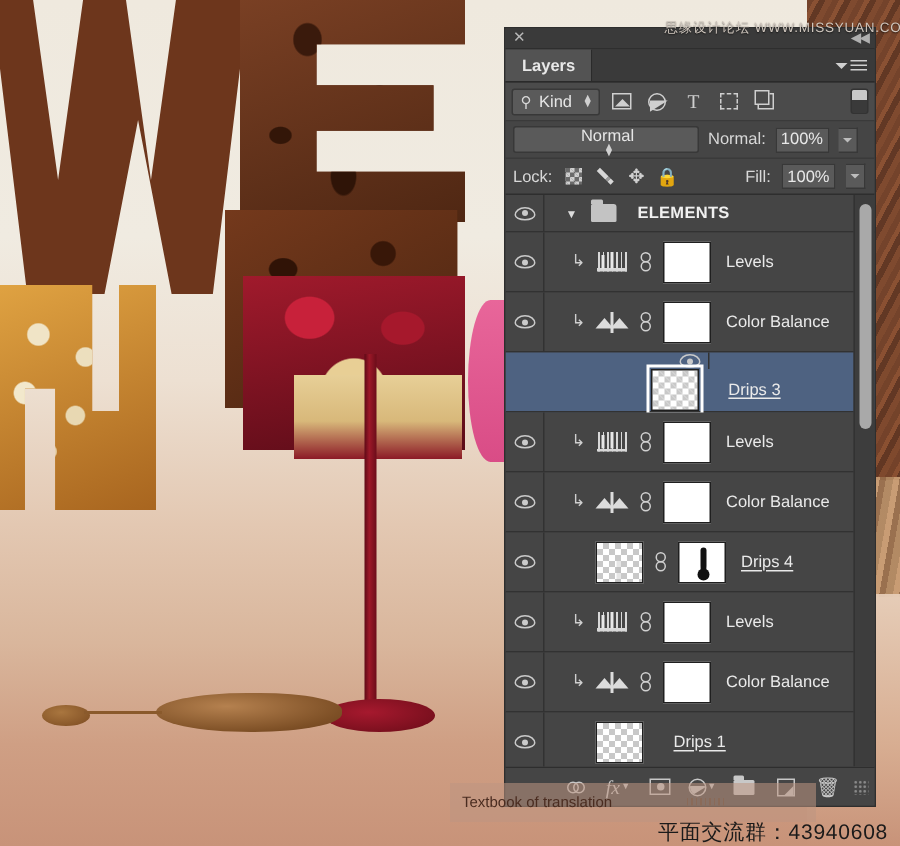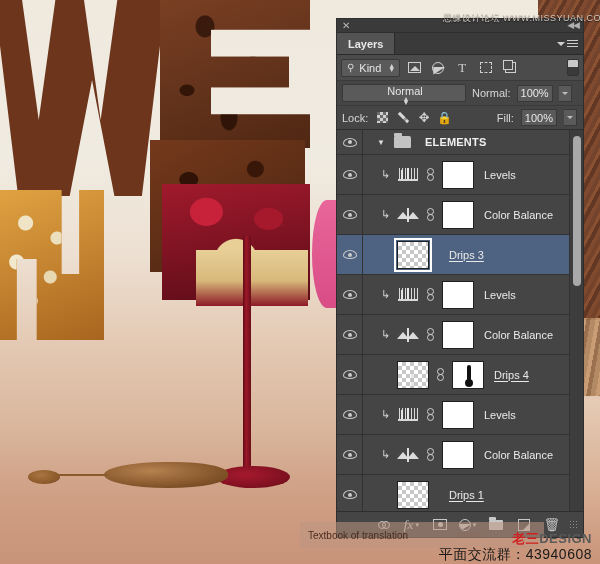--- a/index.html
+++ b/index.html
@@ -291,21 +291,21 @@
   .layer-list {
     flex: 1; position: relative; overflow: hidden; background: #3d3d3d;
   }
   .layer-row {
     height: 40px; display: flex; align-items: center;
     border-bottom: 1px solid #323232;
     background: #454545;
     padding-left: 0; cursor: pointer; position: relative;
   }
   .layer-row.group { height: 25px; }
-  .layer-row.selected { background: #4e6281; }
+  .layer-row.selected { background: #4e6281; flex-direction: column; }
   .eye-cell {
     width: 26px; height: 100%; display: flex; align-items: center; justify-content: center;
     border-right: 1px solid #323232; cursor: pointer;
   }
   .eye {
     width: 14px; height: 9px; border: 1.3px solid #cacaca;
     border-radius: 50% 50% 50% 50% / 60% 60% 40% 40%;
     display: flex; align-items: center; justify-content: center;
   }
   .eye::after { content:""; width: 4px; height: 4px; border-radius:50%; background:#cacaca; }
@@ -779,19 +779,16 @@
     </div>
   </div>
 
   <div class="status-overlay">
     <span>Textbook of translation</span>
     <span class="status-grip"></span>
   </div>
 
   <div class="wm-top">思缘设计论坛  WWW.MISSYUAN.COM</div>
 
-  <div class="wm-brand">
-    <span>老三</span><span class="dark">DESIGN</span>
-  </div>
 
   <div class="wm-qq">平面交流群：43940608</div>
 
 </div>
 
 </body></html>

